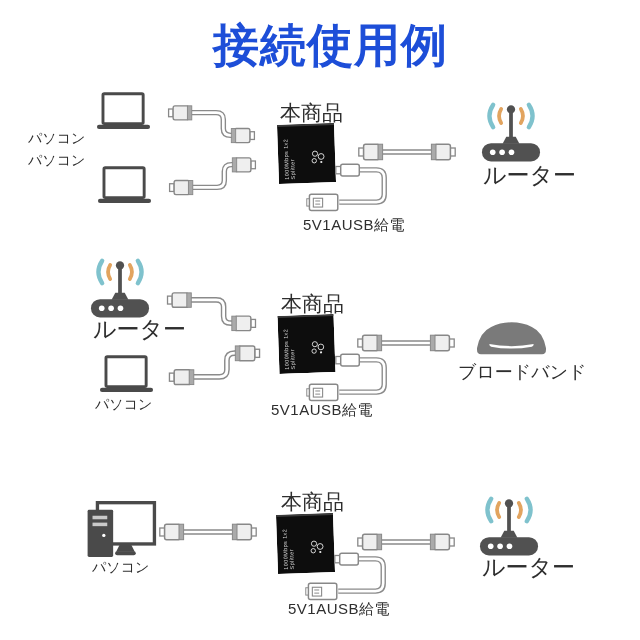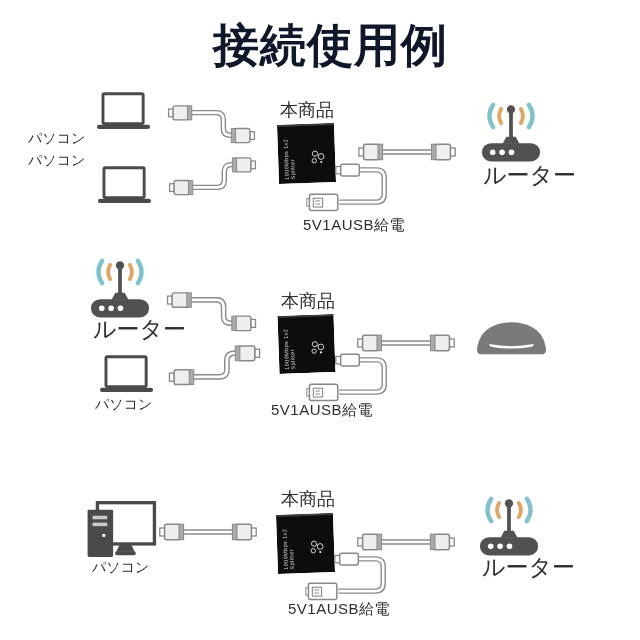--- a/index.html
+++ b/index.html
@@ -1,22 +1,22 @@
 <!DOCTYPE html>
 <html><head>
 <meta charset="utf-8">
 <style>
   html,body{margin:0;padding:0;background:#fff;}
   #stage{position:relative;width:640px;height:640px;background:#ffffff;overflow:hidden;
          font-family:"Liberation Sans",sans-serif;}
   .lbl{position:absolute;color:#2e2e2e;white-space:nowrap;line-height:1.1;}
-  .title{font-size:46px;font-weight:800;color:#0f172a;letter-spacing:1px;}
+  .title{font-size:46px;font-weight:800;color:#1d4ed8;letter-spacing:1px;}
   .pc{font-size:14px;}
   .router{font-size:23px;}
-  .product{font-size:18px;}
+  .product{font-size:21px;}
   .power{font-size:15px;letter-spacing:0.5px;}
   .broadband{font-size:18px;}
   .icon{position:absolute;}
   .boxtext{position:absolute;width:59px;height:12px;transform-origin:0 0;
            transform:rotate(-90deg);font-size:5.5px;color:#d8d8d8;
            letter-spacing:0.4px;text-align:left;}
   .blackbox-wrap{transform:rotate(-2deg);}
 </style>
 </head>
 <body>
@@ -183,20 +183,21 @@
       <use href="#stc"></use>
     </svg>
   <svg class="icon" style="left:306px;top:352px" width="88" height="51">
       <use href="#usb"></use>
     </svg>
   <div class="lbl power" style="left:271px;top:402px">5V1AUSB給電</div>
 
   <svg class="icon" style="left:473px;top:320px" width="77" height="37">
       <use href="#brd"></use>
     </svg>
+  <div class="lbl broadband" style="left:458px;top:363px">ブロードバンド</div>
 
   <svg class="icon" style="left:87px;top:501px" width="70" height="57">
       <use href="#dpc"></use>
     </svg>
   <div class="lbl pc" style="left:92px;top:560px">パソコン</div>
 
   <svg class="icon" style="left:159px;top:523px" width="98" height="18">
       <use href="#stc"></use>
     </svg>
 

